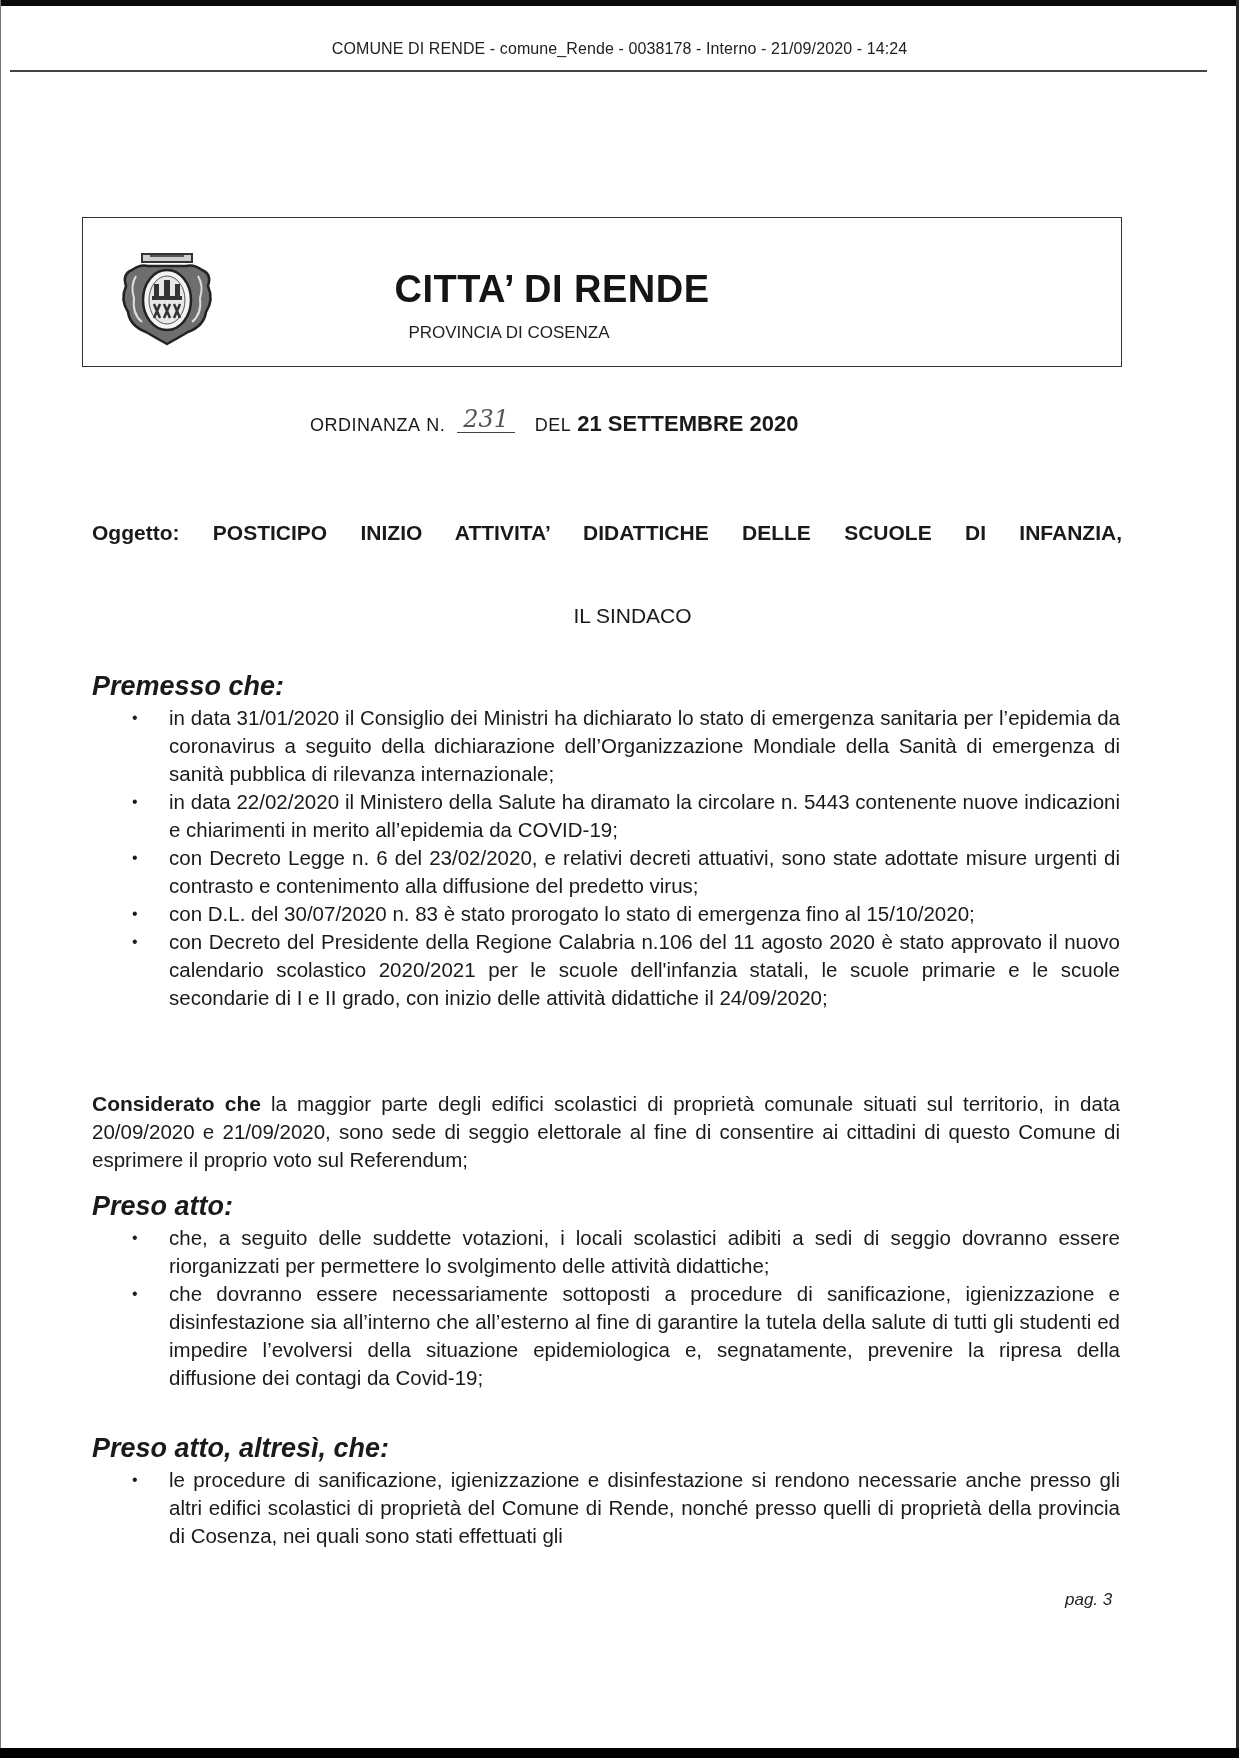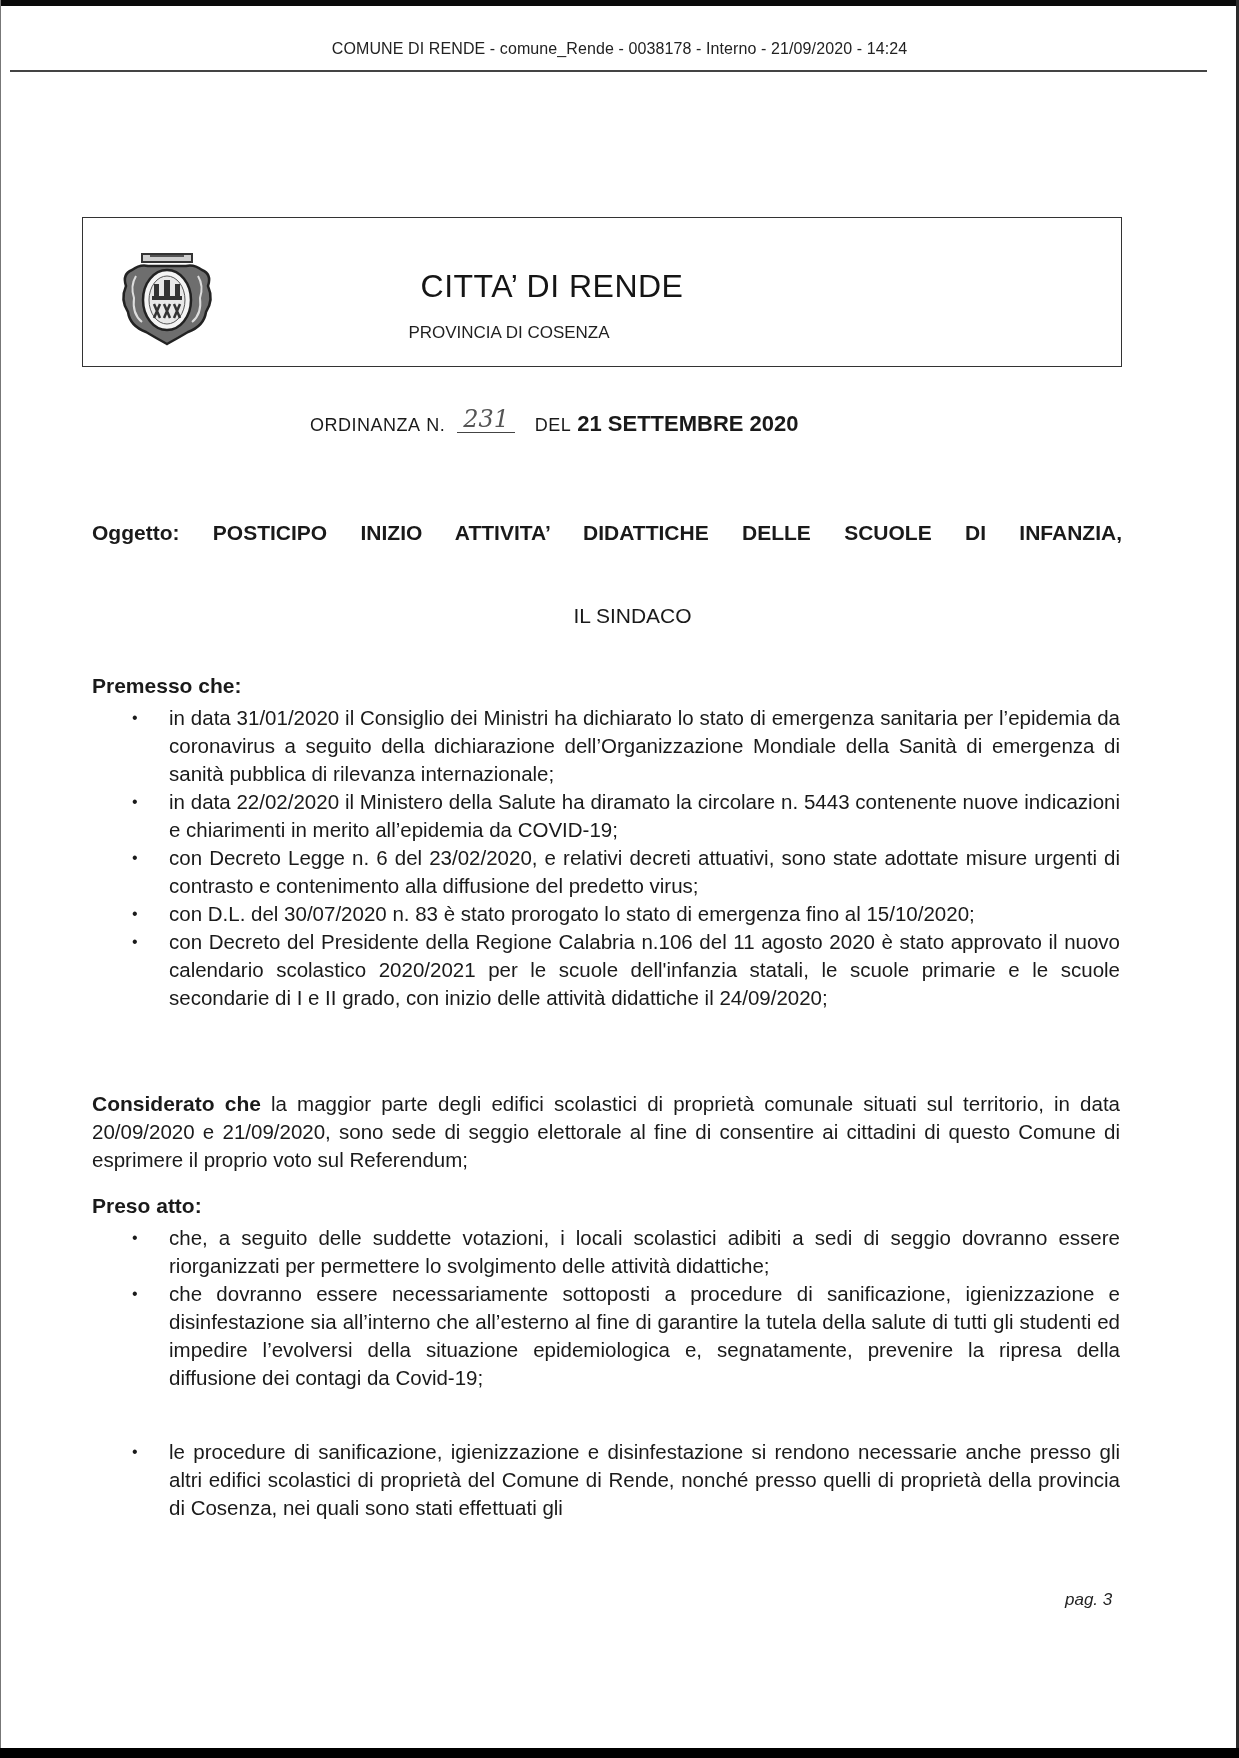--- a/index.html
+++ b/index.html
@@ -48,22 +48,22 @@
       position: absolute; left: 82px; top: 217px; width: 1040px; height: 150px;
       border: 1.5px solid #333;
       box-sizing: border-box;
     }
     .crest {
       position: absolute; left: 112px; top: 240px; width: 110px; height: 110px;
     }
     .city-title {
       position: absolute; left: 0; top: 268px; width: 1094px;
       text-align: center;
-      font-size: 32px;
-      font-weight: normal;
+      font-size: 38px;
+      font-weight: bold;
       letter-spacing: 0.5px;
       padding-left: 10px;
       box-sizing: border-box;
       color: #151515;
     }
     .province {
       position: absolute; left: 0; top: 323px; width: 1008px;
       text-align: center;
       font-size: 17px;
       padding-left: 10px;
@@ -109,22 +109,23 @@
     }
 
     .body-text {
       position: absolute; left: 92px; width: 1028px;
       font-size: 20.5px;
       line-height: 28px;
       color: #1a1a1a;
     }
     .section-head {
       font-weight: bold;
-      font-size: 21px;
+      font-size: 27px;
       margin: 0;
+      font-style: italic;
     }
     ul.bullets {
       list-style: none;
       margin: 4px 0 0 0;
       padding: 0;
     }
     ul.bullets li {
       position: relative;
       padding-left: 77px;
       text-align: justify;
@@ -204,20 +205,21 @@
 
 <div class="body-text" style="top: 1192px;">
   <p class="section-head">Preso atto:</p>
   <ul class="bullets">
     <li><span class="dot">•</span><span>che, a seguito delle suddette votazioni, i locali scolastici adibiti a sedi di seggio dovranno essere riorganizzati per permettere lo svolgimento delle attività didattiche;</span></li>
     <li><span class="dot">•</span><span>che dovranno essere necessariamente sottoposti a procedure di sanificazione, igienizzazione e disinfestazione sia all’interno che all’esterno al fine di garantire la tutela della salute di tutti gli studenti ed impedire l’evolversi della situazione epidemiologica e, segnatamente, prevenire la ripresa della diffusione dei contagi da Covid-19;</span></li>
   </ul>
 </div>
 
 <div class="body-text" style="top: 1434px;">
+  <p class="section-head">Preso atto, altresì, che:</p>
   <ul class="bullets">
     <li><span class="dot">•</span><span>le procedure di sanificazione, igienizzazione e disinfestazione si rendono necessarie anche presso gli altri edifici scolastici di proprietà del Comune di Rende, nonché presso quelli di proprietà della provincia di Cosenza, nei quali sono stati effettuati gli</span></li>
   </ul>
 </div>
 
 <div class="page-num">pag.  3</div>
 
 <div class="scan-edge-bottom"></div>
 
 </body></html>

